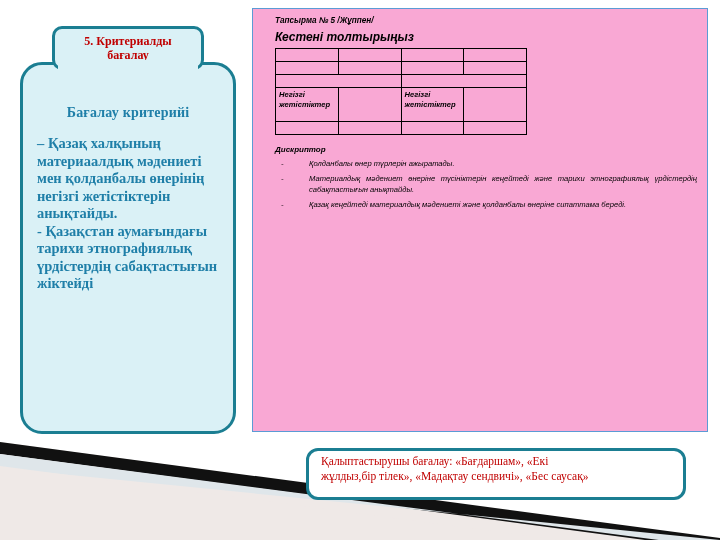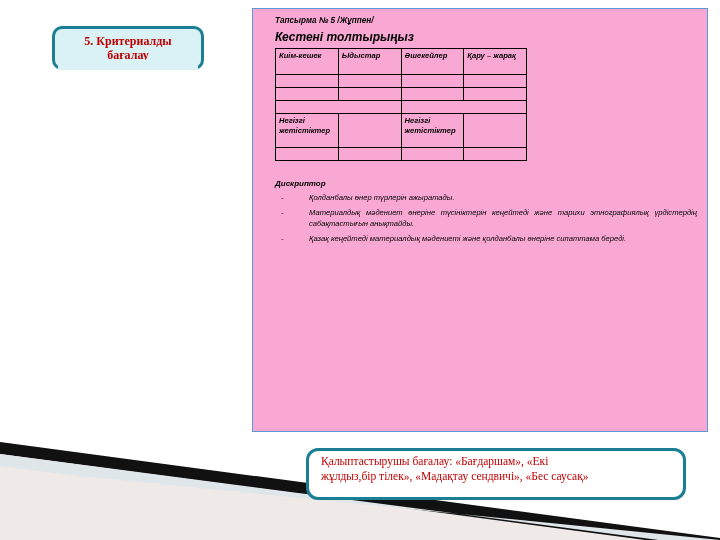--- a/index.html
+++ b/index.html
@@ -137,21 +137,21 @@
   .c2 { width: 62px; }
   .c3 { width: 62px; }
   .c4 { width: 62px; }
 
   
   .desc-title {
     font-family: "Liberation Sans", sans-serif;
     font-weight: bold;
     font-size: 8px;
     color: #000;
-    margin: 18px 0 4px 2px;
+    margin: 10px 0 4px 2px;
   }
   .desc-row {
     display: flex;
     font-family: "Liberation Sans", sans-serif;
     font-size: 7.6px;
     line-height: 11px;
     color: #000;
     margin: 0 2px 4px 2px;
   }
   .desc-row .dash { width: 34px; flex: 0 0 34px; padding-left: 6px; }
@@ -181,43 +181,42 @@
 
 <div id="slide">
 
   <svg class="deco" viewBox="0 0 720 120" preserveAspectRatio="none">
     <polygon points="0,22 720,120 720,120 0,120" fill="#efe9e7"></polygon>
     <polygon points="0,22 720,118 720,130 0,34" fill="#111111"></polygon>
     <polygon points="0,34 720,128 720,120 0,48" fill="#dfe6ea"></polygon>
     <polygon points="0,46 560,120 0,120" fill="#efe9e7"></polygon>
   </svg>
 
+  <div class="body-box">
+    <div class="body-title">Бағалау критерийі</div>
+    <div class="body-text"> – Қазақ халқының материаалдық мәдениеті мен қолданбалы өнерінің негізгі жетістіктерін анықтайды.
+- Қазақстан аумағындағы тарихи этнографиялық үрдістердің сабақтастығын жіктейді</div>
+  </div>
 
   <div class="cap-box">
     <div class="cap-text">5. Критериалды
 бағалау</div>
   </div>
   <div class="merge-mask"></div>
 
   <div class="panel">
 
     <div class="p-title">Тапсырма № 5 /Жұппен/</div>
 
 
     <div class="p-sub">Кестені толтырыңыз</div>
 
 
     <table class="grid">
       <tbody>
-        <tr>
-          <td class="hd c1">Киім-кешек</td>
-          <td class="hd c2">Ыдыстар</td>
-          <td class="hd c3">Әшекейлер</td>
-          <td class="hd c4">Қару      –      жарақ</td>
-        </tr>
         <tr>
           <td class="blank"></td>
           <td class="blank"></td>
           <td class="blank"></td>
           <td class="blank"></td>
         </tr>
         <tr>
           <td class="blank"></td>
           <td class="blank"></td>
           <td class="blank"></td>

